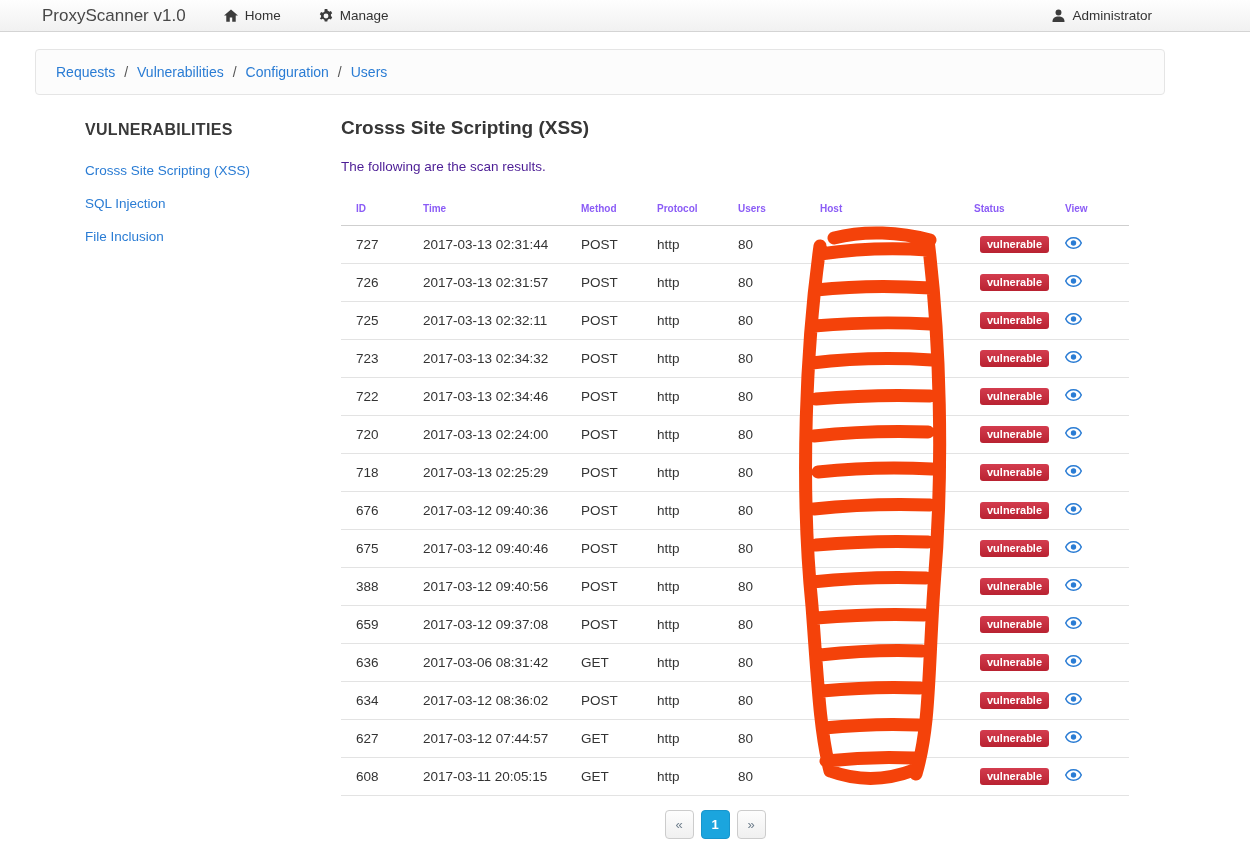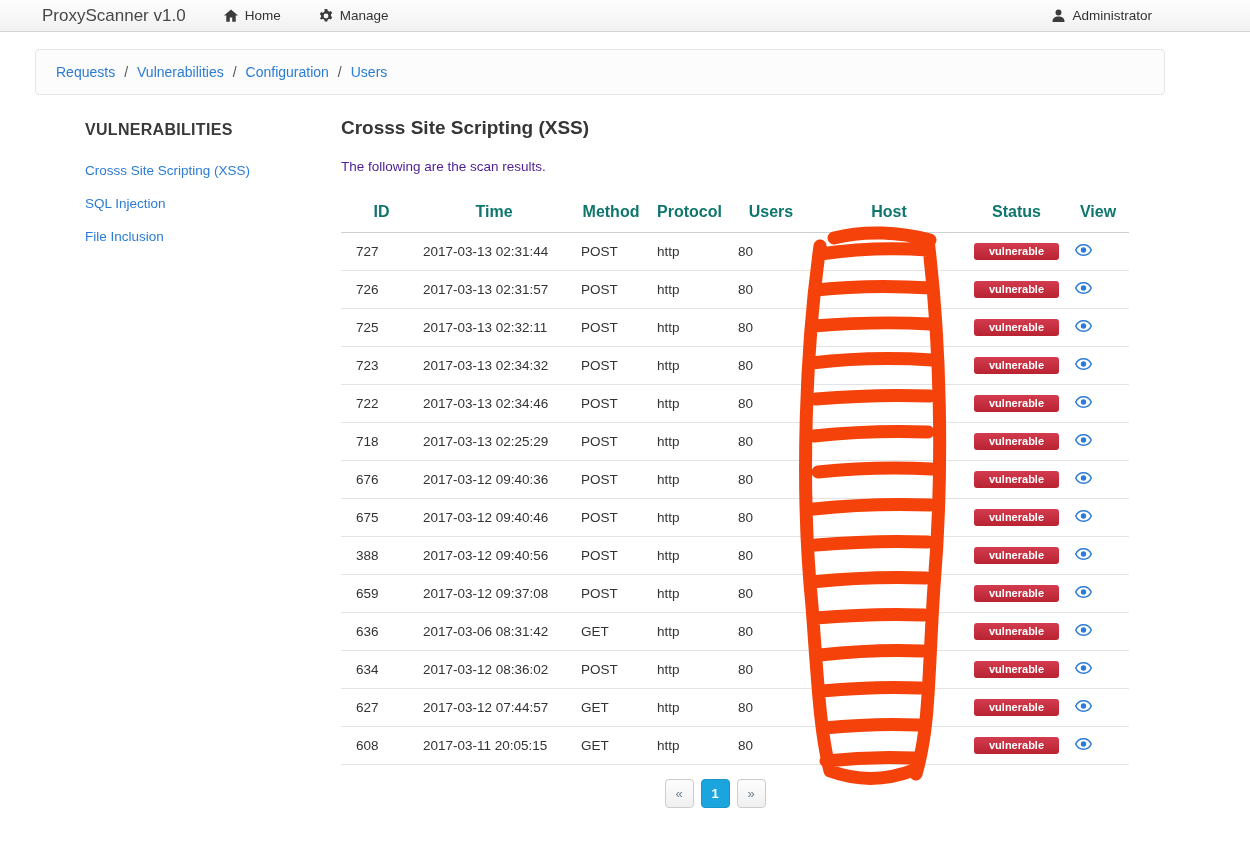--- a/index.html
+++ b/index.html
@@ -33,28 +33,28 @@
   
   .content { width:1130px; margin:22px 0 0 35px; display:flex; }
   .sidebar { width:306px; padding:4px 0 0 50px; flex:none; }
   .sidebar-title { font-size:16px; font-weight:bold; color:#393939; letter-spacing:.3px; margin:0 0 24px; }
   .sidebar a { display:block; margin-bottom:18px; font-size:13.5px; }
   .main { width:788px; flex:none; }
   .page-title { font-size:19px; font-weight:bold; color:#363636; margin:0 0 20px; }
   .page-subtitle { color:#4c1d95; font-size:13.5px; margin:0 0 21px; }
   
   table.results { width:100%; border-collapse:collapse; border-bottom:1px solid #e3e3e3; }
-  th { text-align:center; font-size:16px; font-weight:bold; color:#0f766e;
+  th { text-align:left; font-size:10px; font-weight:bold; color:#8b5cf6;
        padding:8px 8px 11px; border-bottom:1px solid #cfcfcf; }
   td { font-size:13.5px; color:#333; padding:10px 8px; border-top:1px solid #e3e3e3; }
   tbody tr:first-child td { border-top:none; }
   th:first-child, td:first-child { padding-left:15px; }
   .badge {
-    display:inline-block; padding:2px 15px 3px; font-size:11px; font-weight:bold;
-    color:#fff; background:linear-gradient(#d33c4e,#b92231); border-radius:3px;
+    display:inline-block; padding:2px 7px 3px; font-size:11px; font-weight:bold;
+    color:#fff; background:linear-gradient(#d33c4e,#b92231); border-radius:3px;margin-left:6px;
   }
   .view-link { display:inline-block; line-height:0; cursor:pointer; }
   .eye-outline { fill:none; stroke:#2a7cd4; stroke-width:1.5; }
   .eye-pupil { fill:#2a7cd4; }
   
   .pagination { display:flex; justify-content:center; gap:7px; margin:14px 0 0 -40px; }
   .page-btn {
     min-width:29px; height:29px; padding:0 8px;
     display:flex; align-items:center; justify-content:center;
     border:1px solid #ccc; border-radius:4px;
@@ -220,20 +220,37 @@
     <td>
       <a class="view-link">
         <svg width="17" height="12" viewBox="0 0 17 12">
           <path class="eye-outline" d="M8.5 .8 C4.6 .8 1.9 3.3 .7 6 C1.9 8.7 4.6 11.2 8.5 11.2 C12.4 11.2 15.1 8.7 16.3 6 C15.1 3.3 12.4 .8 8.5 .8 Z"></path>
           <circle class="eye-pupil" cx="8.5" cy="6" r="2.7"></circle>
         </svg>
       </a>
     </td>
   </tr>
           <tr>
+    <td>720</td>
+    <td>2017-03-13 02:24:00</td>
+    <td>POST</td>
+    <td>http</td>
+    <td>80</td>
+    <td></td>
+    <td><span class="badge">vulnerable</span></td>
+    <td>
+      <a class="view-link">
+        <svg width="17" height="12" viewBox="0 0 17 12">
+          <path class="eye-outline" d="M8.5 .8 C4.6 .8 1.9 3.3 .7 6 C1.9 8.7 4.6 11.2 8.5 11.2 C12.4 11.2 15.1 8.7 16.3 6 C15.1 3.3 12.4 .8 8.5 .8 Z"></path>
+          <circle class="eye-pupil" cx="8.5" cy="6" r="2.7"></circle>
+        </svg>
+      </a>
+    </td>
+  </tr>
+          <tr>
     <td>718</td>
     <td>2017-03-13 02:25:29</td>
     <td>POST</td>
     <td>http</td>
     <td>80</td>
     <td></td>
     <td><span class="badge">vulnerable</span></td>
     <td>
       <a class="view-link">
         <svg width="17" height="12" viewBox="0 0 17 12">

